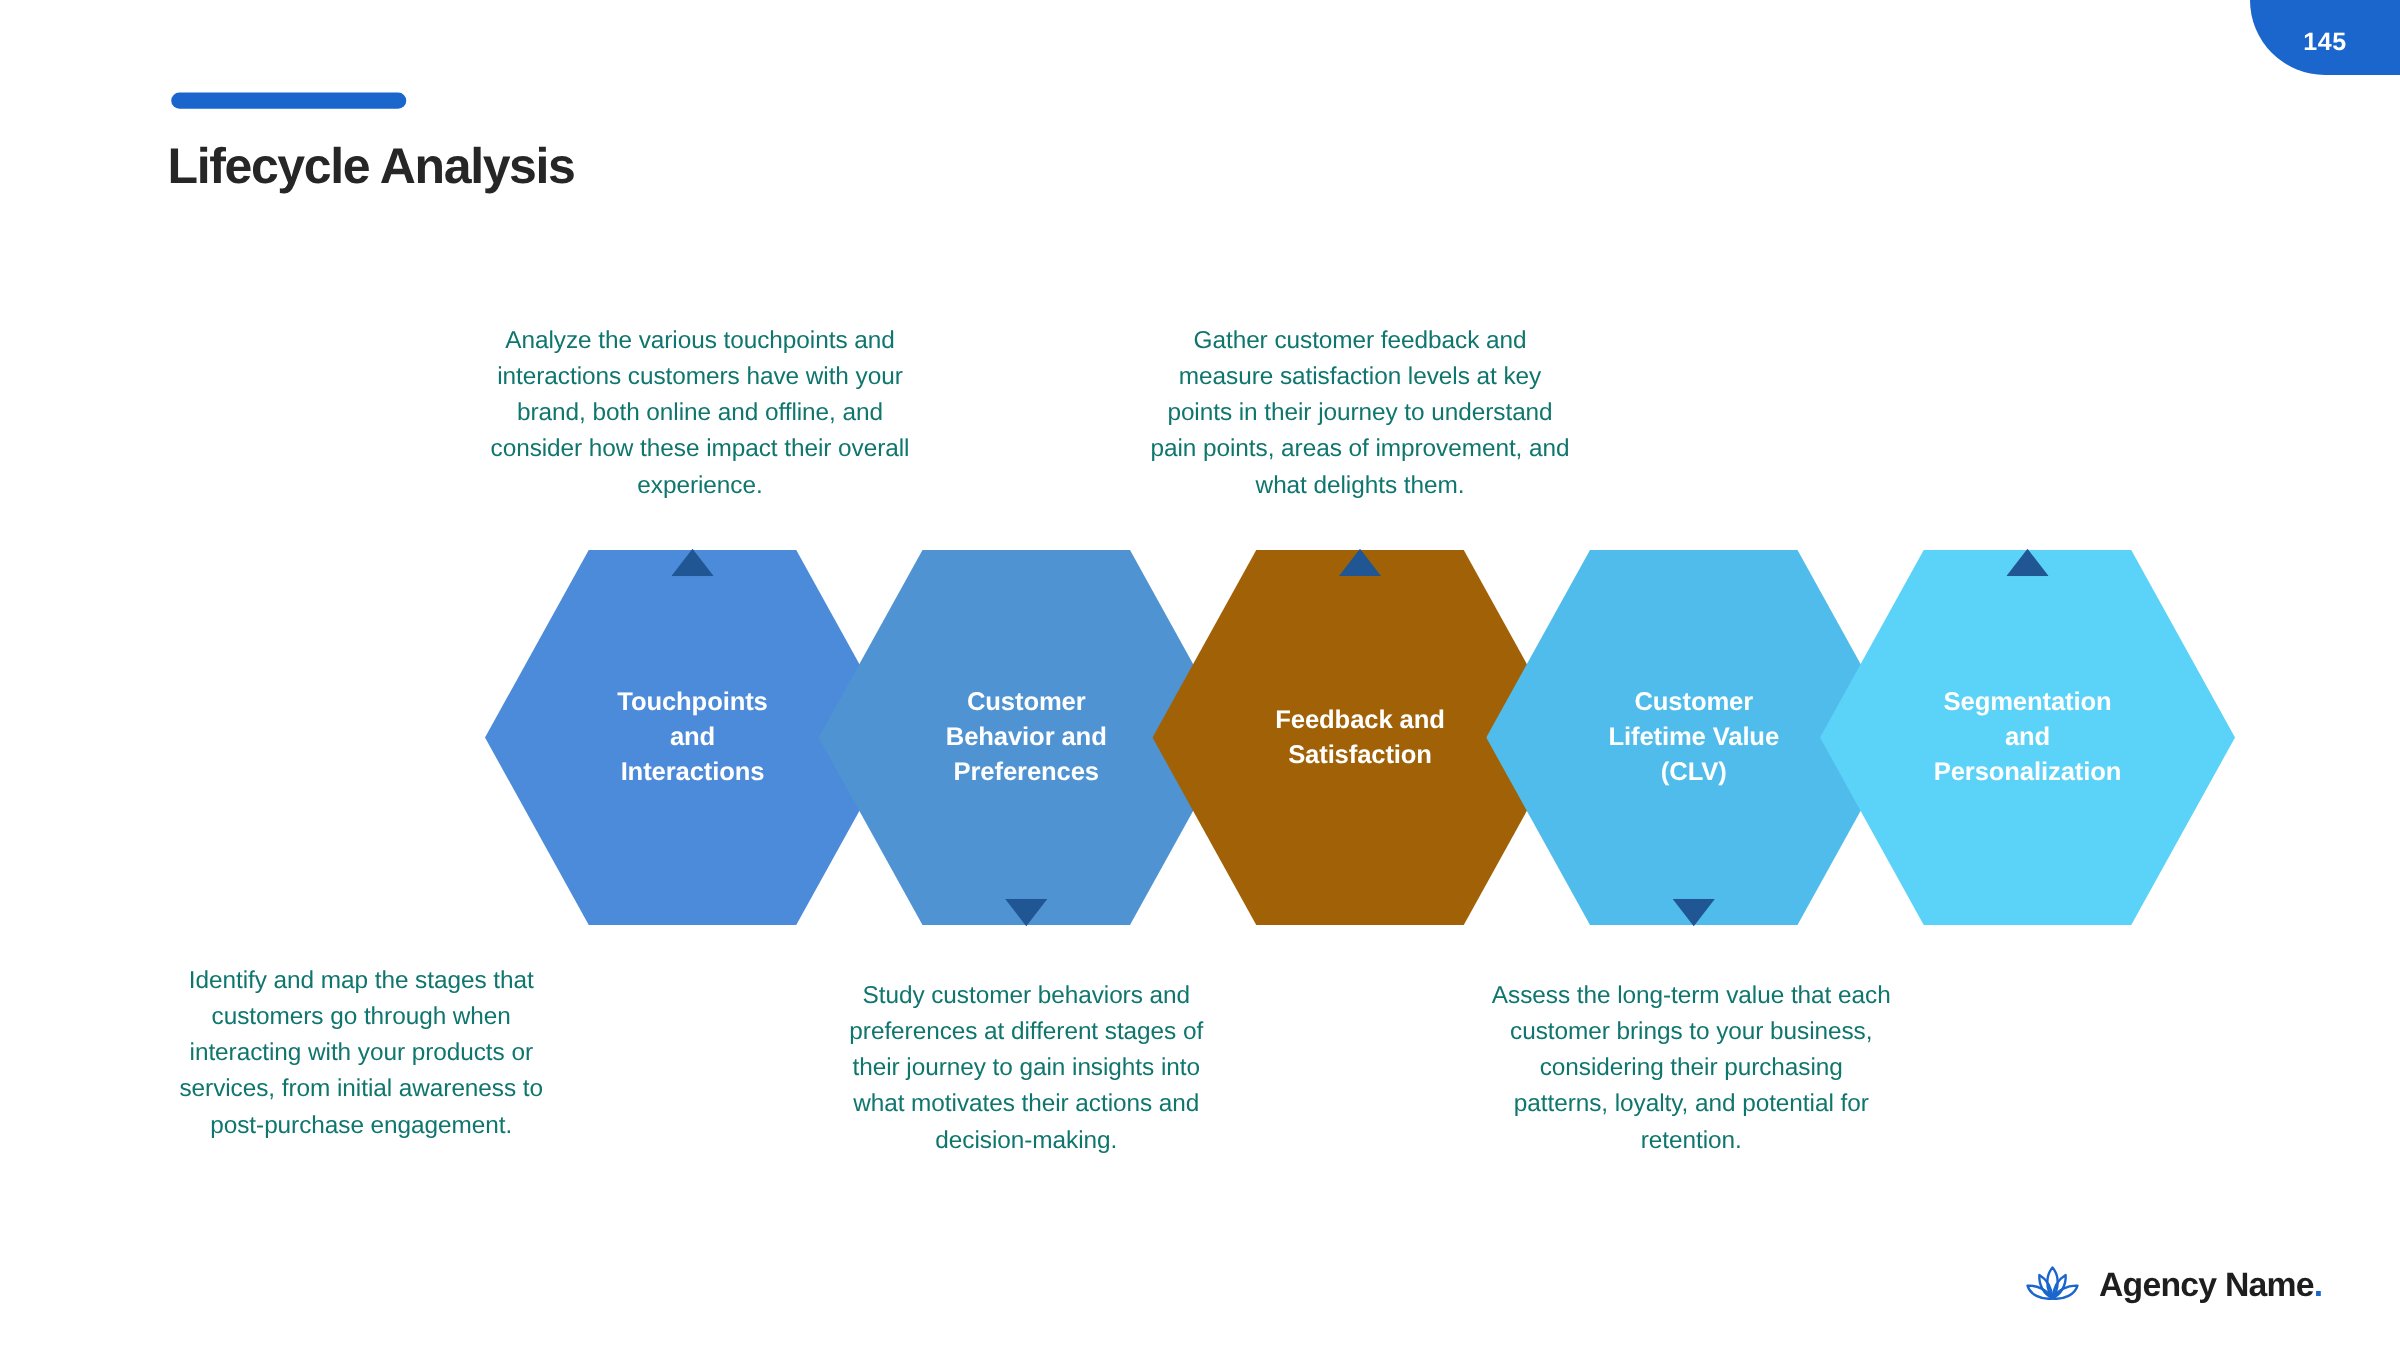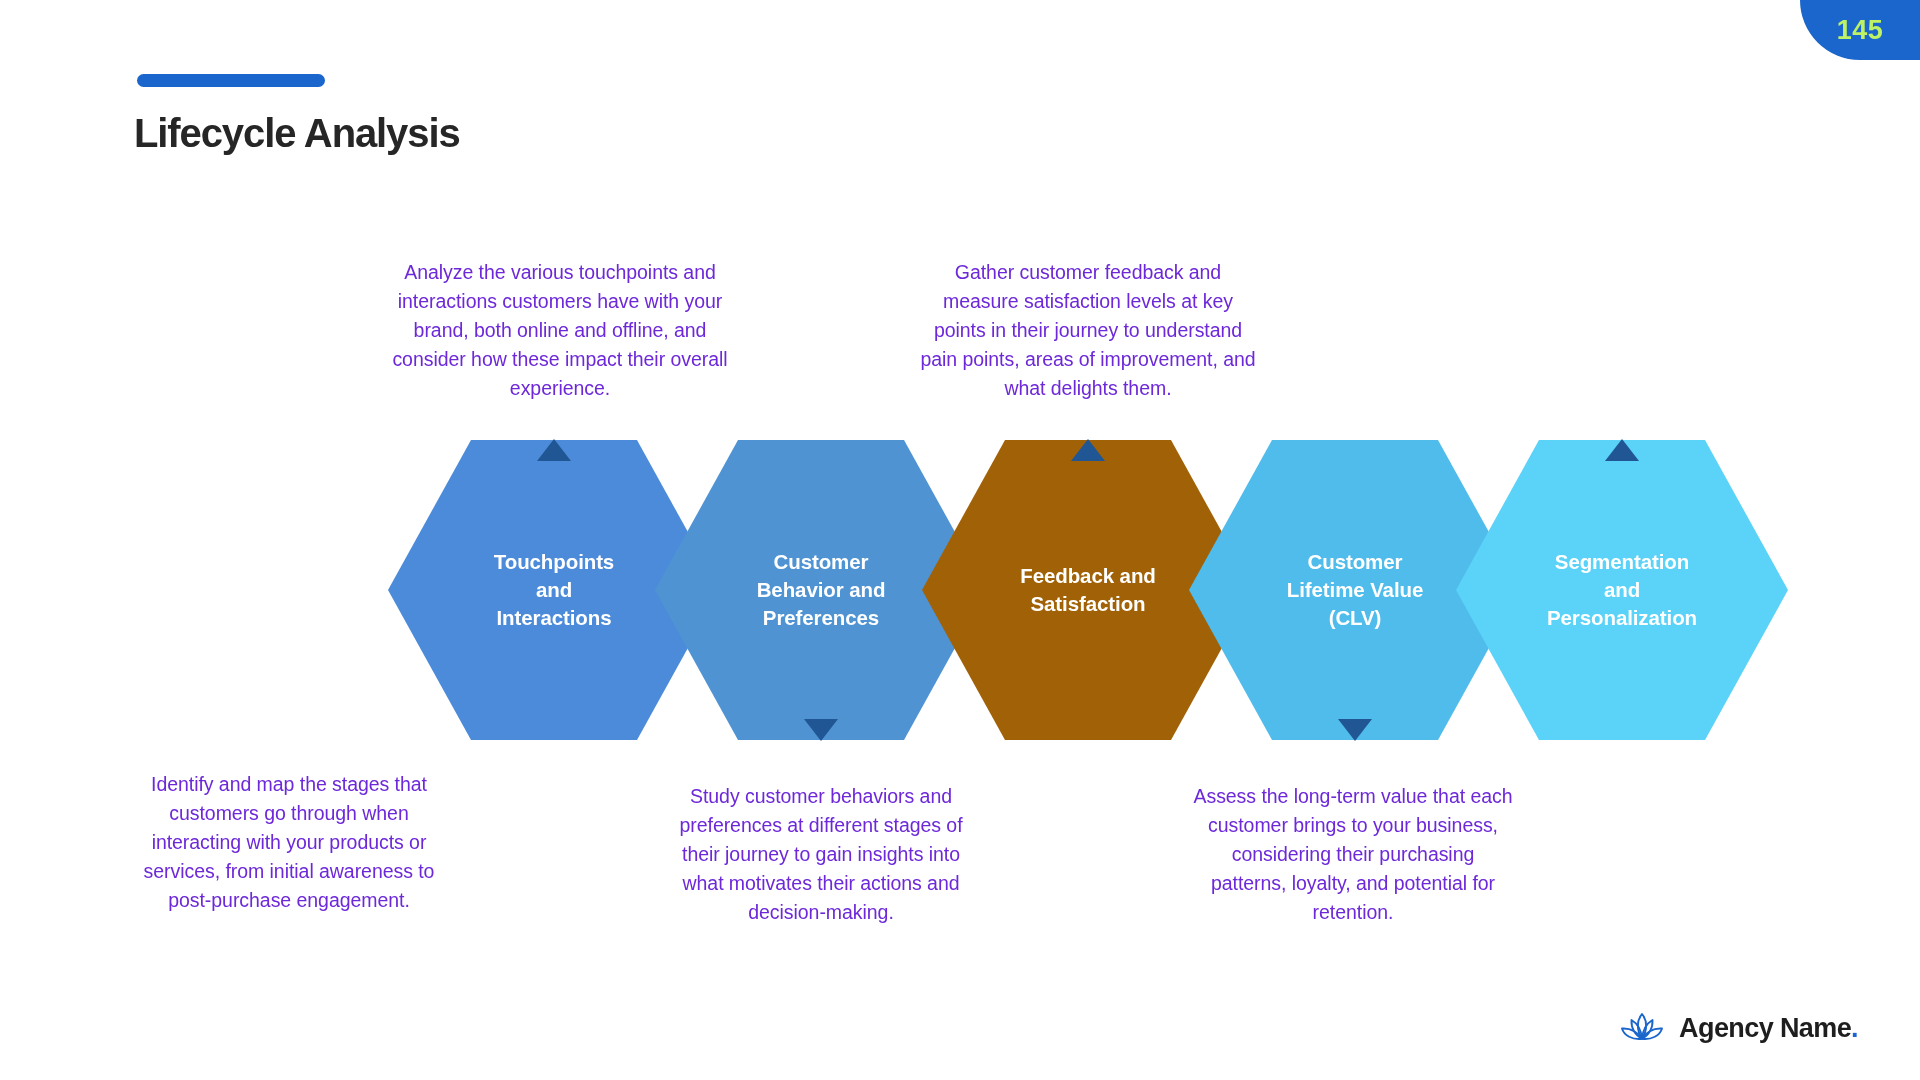--- a/index.html
+++ b/index.html
@@ -14,21 +14,21 @@
   
   .page-badge{
     position:absolute; top:-58px; right:0;
     width:120px; height:118px;
     background:#1A66CC;
     border-radius:0 0 0 60px;
     display:flex; align-items:flex-end; justify-content:center;
     padding-bottom:14px;
   }
   .page-badge span{
-    color:#bef264; font-size:27px; font-weight:700; letter-spacing:.5px;
+    color:#ffffff; font-size:20px; font-weight:700; letter-spacing:.5px;
   }
 
   
   .accent-bar{
     position:absolute; left:137px; top:74px;
     width:188px; height:13px; background:#1A66CC; border-radius:7px;
   }
   .page-title{
     position:absolute; left:134px; top:110px;
     font-size:40px; font-weight:700; color:#262626;
@@ -65,21 +65,21 @@
     position:absolute; left:50%; width:34px; height:22px;
     transform:translateX(-50%);
     background:#1F5693;
   }
   .tri.up{ top:-1px; clip-path:polygon(50% 0%, 100% 100%, 0% 100%); }
   .tri.down{ bottom:-1px; clip-path:polygon(0% 0%, 100% 0%, 50% 100%); }
 
   
   .desc{
     position:absolute; text-align:center;
-    font-size:19.5px; line-height:1.49; color:#6d28d9;
+    font-size:19.5px; line-height:1.49; color:#0f766e;
     font-weight:400; letter-spacing:-.05px;
   }
   .desc.top{ top:258px; }
   .desc.bottom{ top:770px; }
 
   
   .logo{
     position:absolute; right:62px; bottom:32px;
     display:flex; align-items:center; gap:14px;
   }

